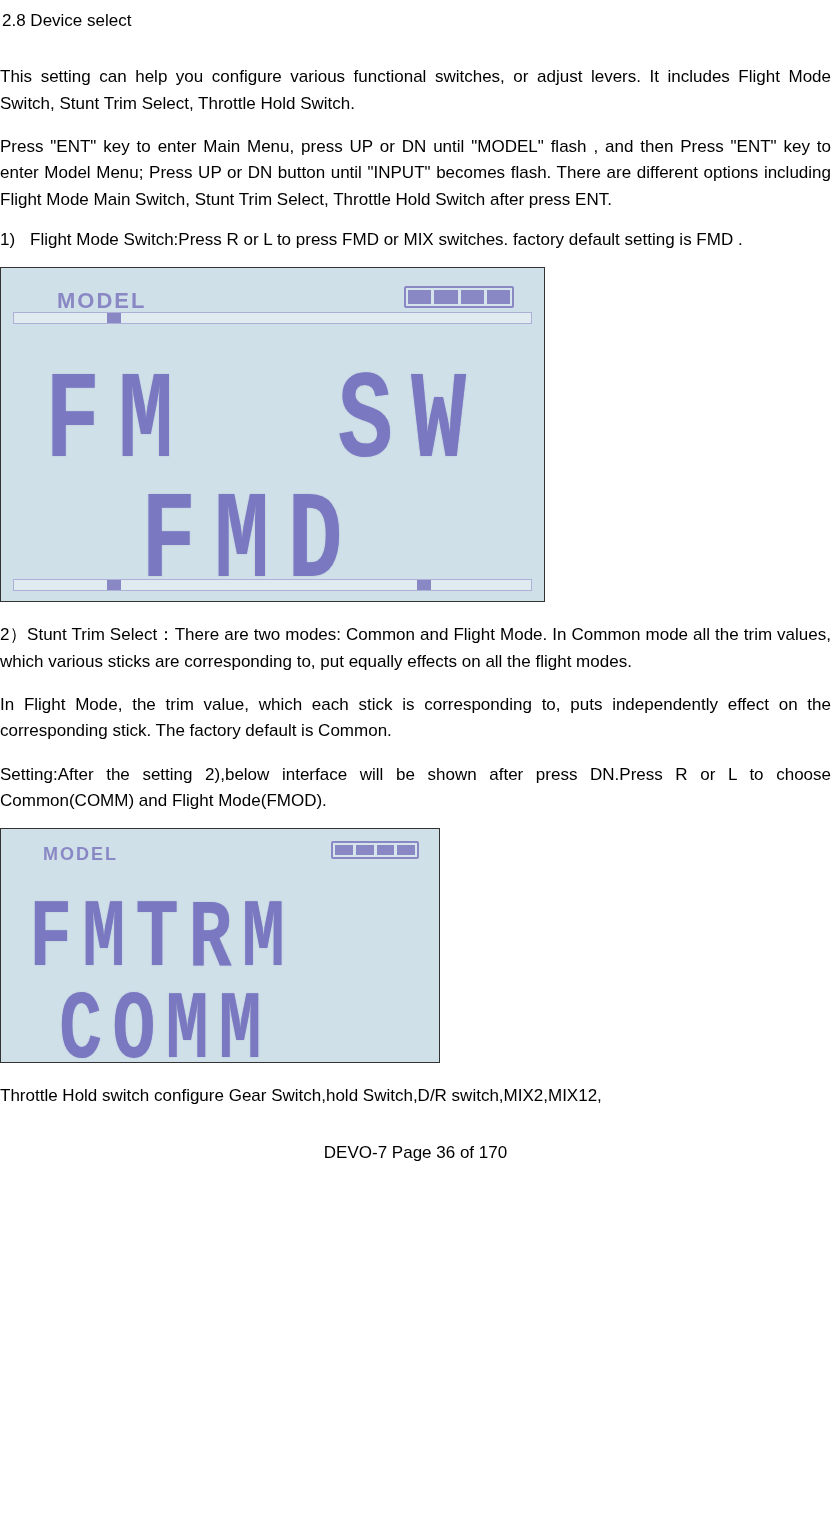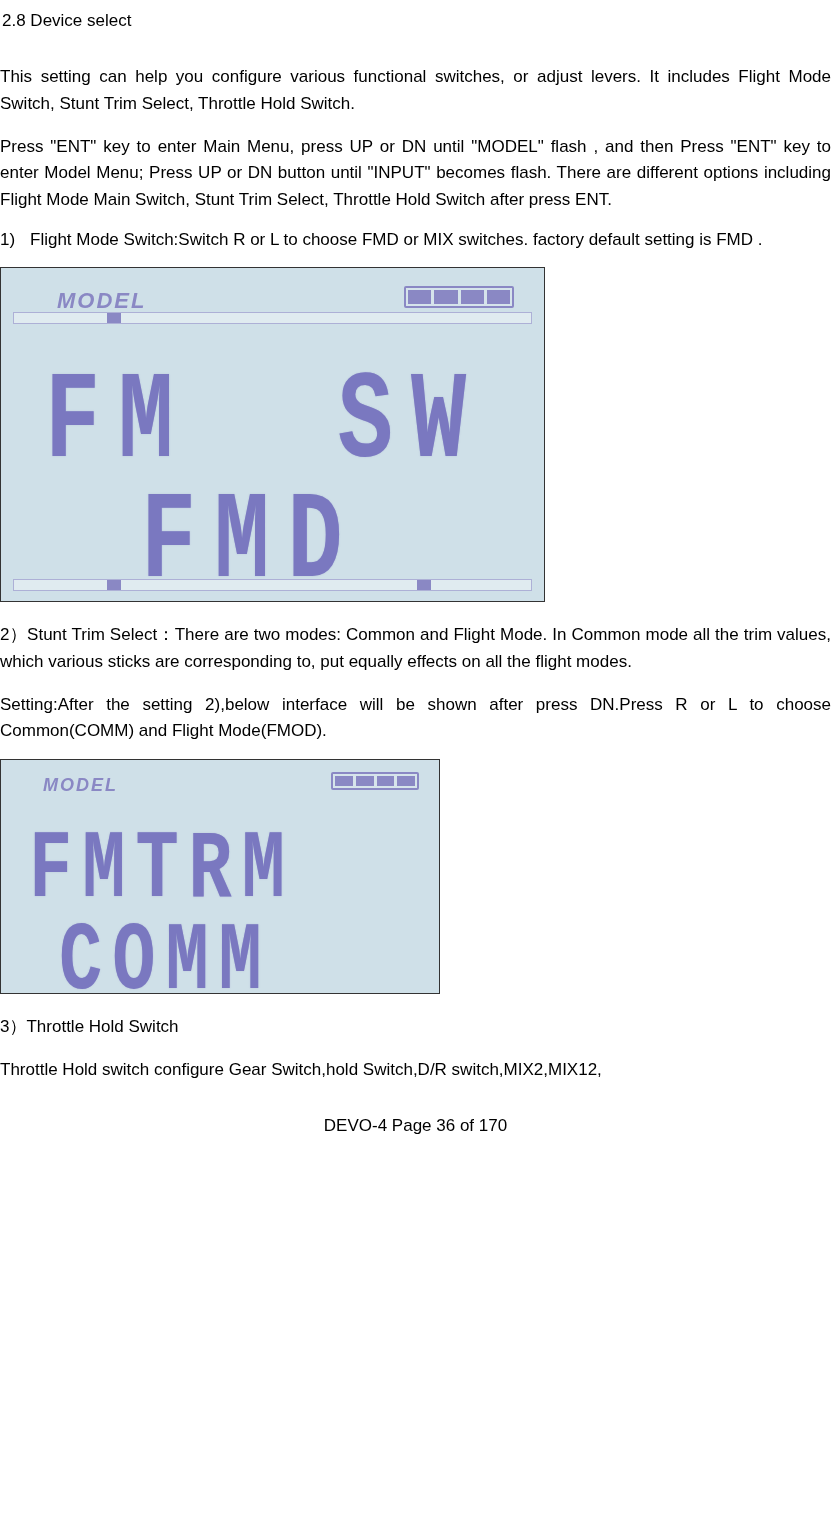--- a/index.html
+++ b/index.html
@@ -48,21 +48,20 @@
   }
   .lcd1 { width: 545px; height: 335px; }
   .lcd2 { width: 440px; height: 235px; }
   .lcd-inner {
     position: absolute;
     inset: 0;
   }
   .lcd-label {
     position: absolute;
     font-family: Arial, sans-serif;
-    font-style: italic;
     color: #8a88c4;
     font-weight: bold;
   }
   .lcd1 .model-label { top: 16px; left: 56px; font-size: 22px; letter-spacing: 2px; }
   .lcd2 .model-label { top: 12px; left: 42px; font-size: 18px; letter-spacing: 2px; }
   .lcd-bigtext {
     position: absolute;
     font-family: "Courier New", monospace;
     font-weight: bold;
     color: #7a78c0;
@@ -124,21 +123,21 @@
 <div class="page">
 
   <p class="section-title">2.8 Device select</p>
 
   <p>This setting can help you configure various functional switches, or adjust levers. It includes Flight Mode Switch, Stunt Trim Select, Throttle Hold Switch.</p>
 
   <p>Press "ENT" key to enter Main Menu, press UP or DN until "MODEL" flash , and then Press "ENT" key to enter Model Menu; Press UP or DN button until "INPUT" becomes flash. There are different options including Flight Mode Main Switch, Stunt Trim Select, Throttle Hold Switch after press ENT.</p>
 
   <div class="list-item">
     <div class="num">1)</div>
-    <div class="txt">Flight Mode Switch:Switch R or L to choose FMD or MIX switches. factory default setting is FMD .</div>
+    <div class="txt">Flight Mode Switch:Press R or L to press FMD or MIX switches. factory default setting is FMD .</div>
   </div>
 
   <div class="lcd lcd1">
     <div class="lcd-inner">
       <div class="lcd-label model-label">MODEL</div>
       <div class="lcd-batt">
           <span></span>
           <span></span>
           <span></span>
           <span></span>
@@ -150,37 +149,37 @@
       <div class="lcd-bigtext row2">FMD</div>
       <div class="lcd-bar bottom">
           <div class="tick"></div>
           <div class="tick tick2"></div>
         </div>
     </div>
   </div>
 
   <p>2）Stunt Trim Select：There are two modes: Common and Flight Mode. In Common mode all the trim values, which various sticks are corresponding to, put equally effects on all the flight modes.</p>
 
+  <p>In Flight Mode, the trim value, which each stick is corresponding to, puts independently effect on the corresponding stick. The factory default is Common.</p>
 
   <p>Setting:After the setting 2),below interface will be shown after press DN.Press R or L to choose Common(COMM) and Flight Mode(FMOD).</p>
 
   <div class="lcd lcd2">
     <div class="lcd-inner">
       <div class="lcd-label model-label">MODEL</div>
       <div class="lcd-batt">
           <span></span>
           <span></span>
           <span></span>
           <span></span>
         </div>
       <div class="lcd-bigtext row1">FMTRM</div>
       <div class="lcd-bigtext row2">COMM</div>
     </div>
   </div>
 
-  <p>3）Throttle Hold Switch</p>
 
   <p>Throttle Hold switch configure Gear Switch,hold Switch,D/R switch,MIX2,MIX12,</p>
 
 
-  <div class="footer">DEVO-4     Page 36 of 170</div>
+  <div class="footer">DEVO-7     Page 36 of 170</div>
 
 </div>
 
 </body></html>

